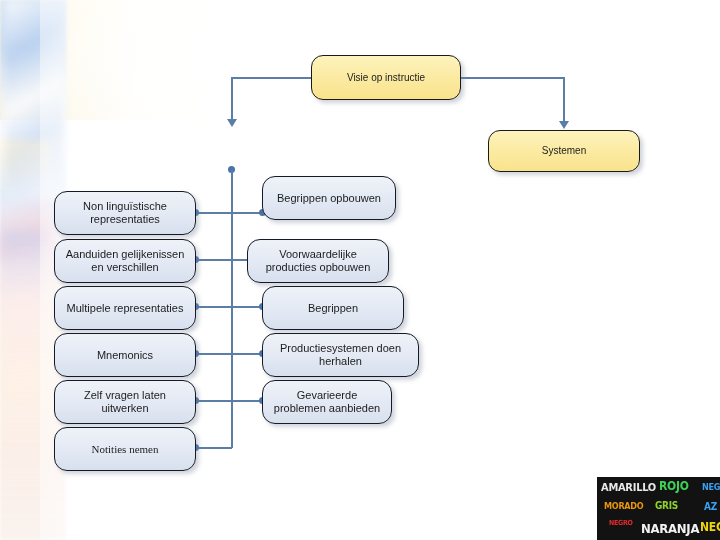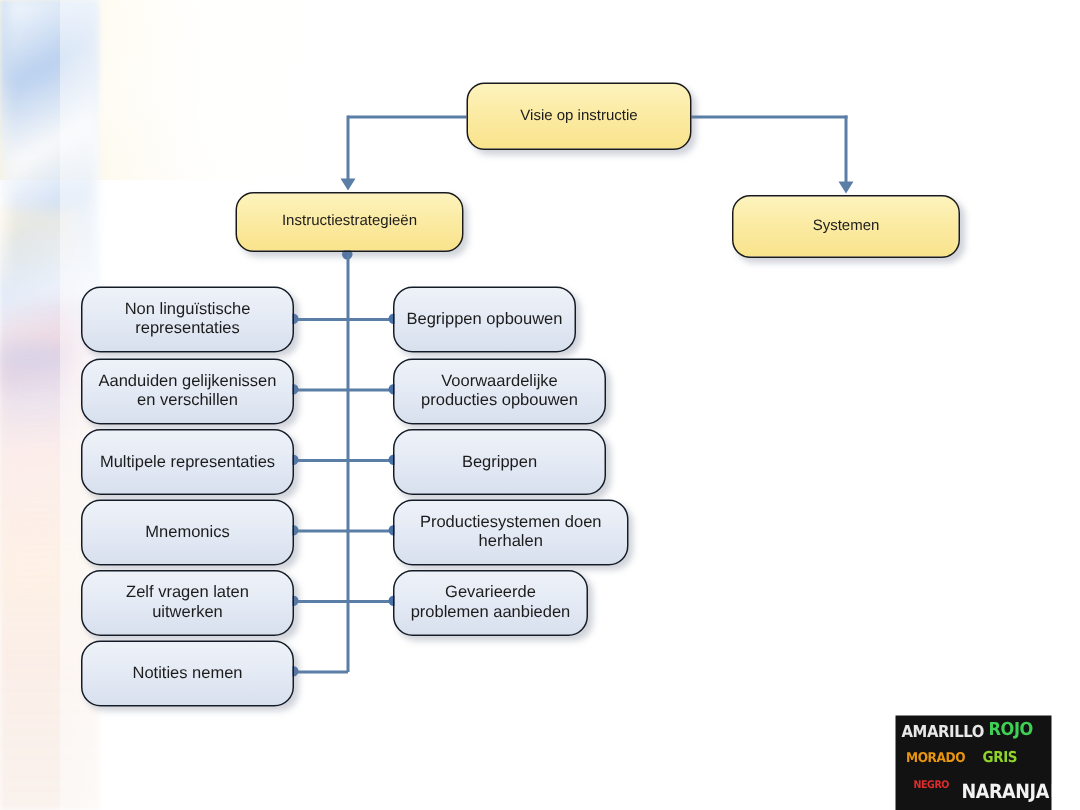--- a/index.html
+++ b/index.html
@@ -115,21 +115,21 @@
     border-left: 5px solid transparent;
     border-right: 5px solid transparent;
     border-top: 8px solid #5b7ea6;
     pointer-events: none;
   }
 
   
   #stroop {
     position: absolute;
     left: 597px; top: 477px;
-    width: 104px; height: 63px;
+    width: 123px; height: 63px;
     background: #121212;
     overflow: hidden;
     box-sizing: border-box;
   }
   .stroop-word {
     font-family: "DejaVu Sans", sans-serif;
     font-weight: bold;
     letter-spacing: -0.3px;
     transform: scaleX(0.9);
     transform-origin: left center;
@@ -180,51 +180,48 @@
   <div class="dot" style="left:259px; top:303px;"></div>
   <div class="conn conn-h" style="left:231px; top:353px; width:32px;"></div>
   <div class="dot" style="left:259px; top:350px;"></div>
   <div class="conn conn-h" style="left:231px; top:400px; width:32px;"></div>
   <div class="dot" style="left:259px; top:397px;"></div>
 
   <div class="node node-yellow" style="left:311px; top:55px; width:150px; height:45px;">
     <span>Visie op instructie</span>
   </div>
 
-  <div class="node node-yellow" style="left:157px; top:128px; width:152px; height:40px;">
-    <span>Instructiestrategieën</span>
-  </div>
 
   <div class="node node-yellow" style="left:488px; top:130px; width:152px; height:42px;">
     <span>Systemen</span>
   </div>
 
   <div class="node node-blue" style="left:54px; top:191px; width:142px; height:44px;">
     <span>Non linguïstische representaties</span>
   </div>
   <div class="node node-blue" style="left:54px; top:239px; width:142px; height:44px;">
     <span>Aanduiden gelijkenissen en verschillen</span>
   </div>
   <div class="node node-blue" style="left:54px; top:286px; width:142px; height:44px;">
     <span>Multipele representaties</span>
   </div>
   <div class="node node-blue" style="left:54px; top:333px; width:142px; height:44px;">
     <span>Mnemonics</span>
   </div>
   <div class="node node-blue" style="left:54px; top:380px; width:142px; height:44px;">
     <span>Zelf vragen laten uitwerken</span>
   </div>
-  <div class="node node-blue" style="left:54px; top:427px; width:142px; height:44px;">
+  <div class="node node-blue" style="left:54px; top:427px; width:142px; height:44px;font-family:Liberation Serif, serif;">
     <span>Notities nemen</span>
   </div>
 
-  <div class="node node-blue" style="left:262px; top:191px; width:122px; height:44px;">
+  <div class="node node-blue" style="left:262px; top:176px; width:134px; height:44px;">
     <span>Begrippen opbouwen</span>
   </div>
-  <div class="node node-blue" style="left:262px; top:239px; width:142px; height:44px;">
+  <div class="node node-blue" style="left:247px; top:239px; width:142px; height:44px;">
     <span>Voorwaardelijke producties opbouwen</span>
   </div>
   <div class="node node-blue" style="left:262px; top:286px; width:142px; height:44px;">
     <span>Begrippen</span>
   </div>
   <div class="node node-blue" style="left:262px; top:333px; width:157px; height:44px;">
     <span>Productiesystemen doen herhalen</span>
   </div>
   <div class="node node-blue" style="left:262px; top:380px; width:130px; height:44px;">
     <span>Gevarieerde problemen aanbieden</span>

